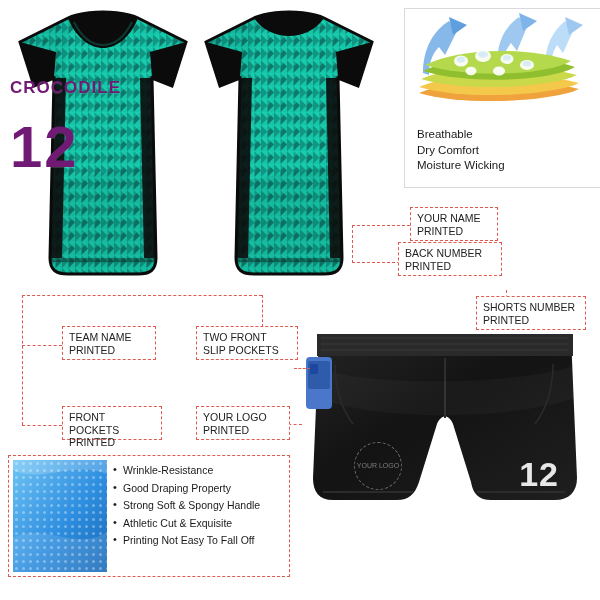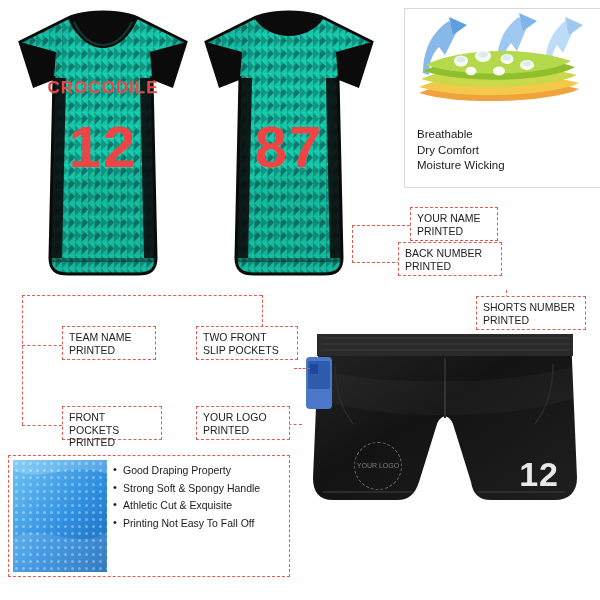--- a/index.html
+++ b/index.html
@@ -32,22 +32,21 @@
   
   .jersey{
     position:absolute;
     width:186px;height:272px;
   }
   .jersey svg{display:block;width:100%;height:100%;}
 
   .jersey-text{
     position:absolute;
     width:100%;
-    text-align:center;
-    color:#ef4444;
+    color:#701a75;
     font-weight:bold;
     letter-spacing:1px;
     text-shadow:0 1px 0 rgba(255,255,255,.15);
   }
   .j-name{top:70px;font-size:17px;}
   .j-num{top:105px;font-size:58px;font-weight:bold;letter-spacing:2px;}
 
   
   .shorts{position:absolute;left:301px;top:328px;width:288px;height:218px;}
   .shorts svg{display:block;width:100%;height:100%;}
@@ -172,21 +171,20 @@
 
       <path d="M58 10 C66 22 80 28 93 28 C106 28 120 22 128 10
                C120 6 110 4 93 4 C76 4 66 6 58 10 Z" fill="#0b0b0b"></path>
 
       <path d="M10 34 L24 78 L44 70 L46 44 Z" fill="#0b0b0b"></path>
       <path d="M176 34 L162 78 L142 70 L140 44 Z" fill="#0b0b0b"></path>
       <path d="M44 70 L40 250 L52 250 L56 70 Z" fill="#0b0b0b" opacity="0.9"></path>
       <path d="M142 70 L146 250 L134 250 L130 70 Z" fill="#0b0b0b" opacity="0.9"></path>
       <path d="M40 250 L146 250 L146 254 L40 254 Z" fill="#0b0b0b" opacity="0.35"></path>
     </svg>
-    <div class="jersey-text j-num">87</div>
   </div>
 
   <div class="tech">
     <div class="tech-img">
       <svg viewBox="0 0 188 112" xmlns="http://www.w3.org/2000/svg">
         <rect width="188" height="112" fill="#ffffff"></rect>
 
         <g fill="#7fb4e8">
           <path d="M18 64 C18 40 28 22 44 12 L52 22 L40 46 L34 38 C26 46 24 56 24 66 Z" opacity="0.95"></path>
           <path d="M44 8 L62 16 L48 26 Z" fill="#5f9fdd"></path>
@@ -325,20 +323,21 @@
             <circle cx="3.5" cy="3.5" r="1.5" fill="#ffffff" opacity="0.35"></circle>
           </pattern>
         </defs>
         <rect width="94" height="112" fill="url(#fabg)"></rect>
         <rect width="94" height="112" fill="url(#mesh)"></rect>
         <path d="M0 78 C30 62 64 92 94 72 L94 112 L0 112 Z" fill="#ffffff" opacity="0.12"></path>
         <path d="M0 10 C28 24 60 0 94 14 L94 0 L0 0 Z" fill="#ffffff" opacity="0.18"></path>
       </svg>
     </div>
     <ul class="feat-list">
+      <li>Wrinkle-Resistance</li>
       <li>Good Draping Property</li>
       <li>Strong Soft &amp; Spongy Handle</li>
       <li>Athletic Cut &amp; Exquisite</li>
       <li>Printing Not Easy To Fall Off</li>
     </ul>
   </div>
 
 </div>
 
 </body></html>

